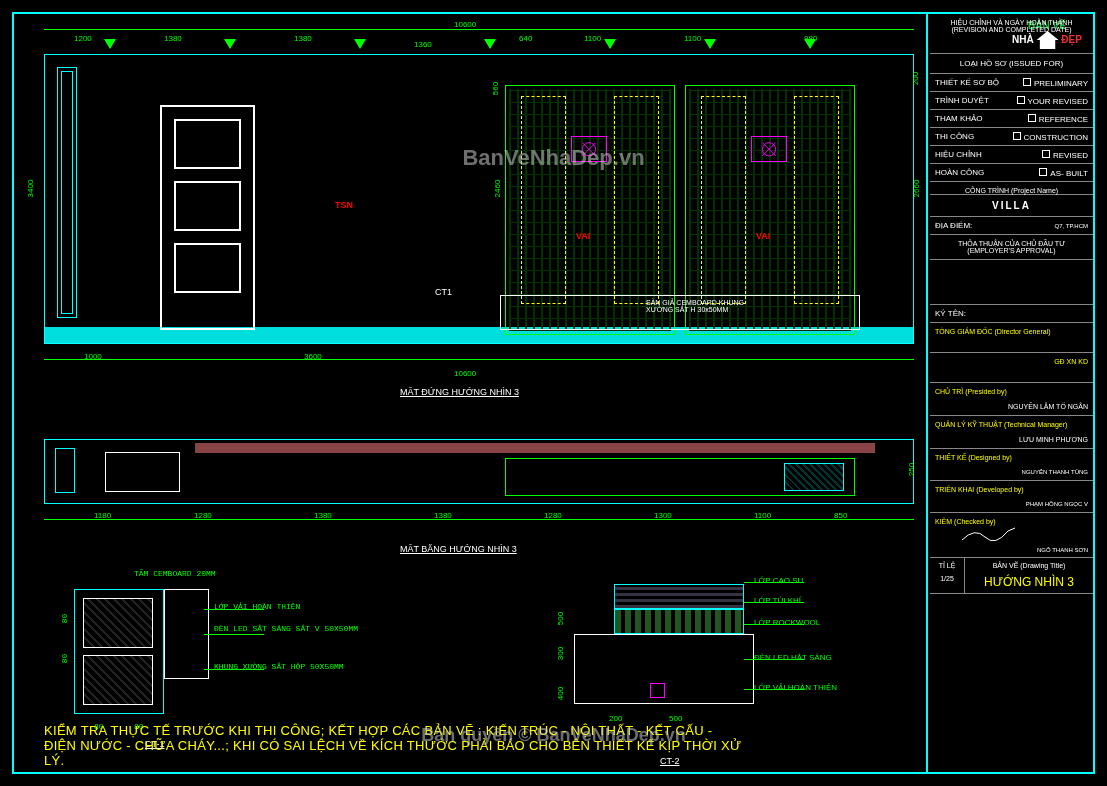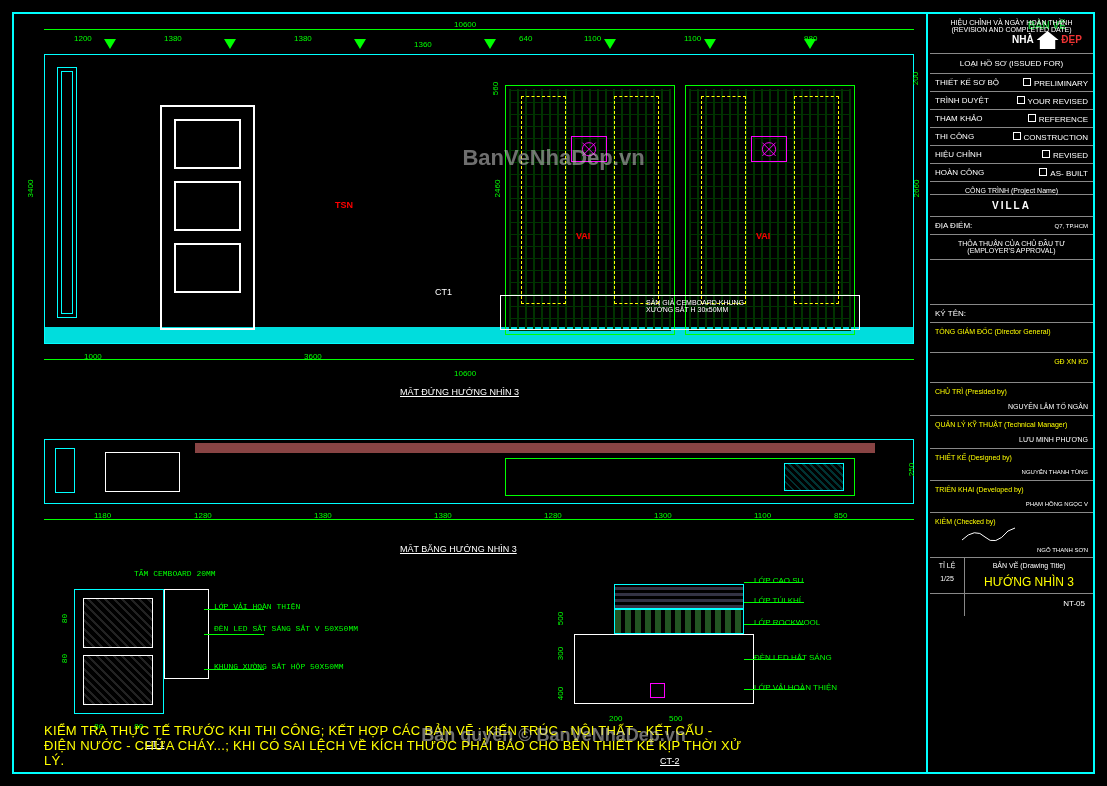--- a/index.html
+++ b/index.html
@@ -479,20 +479,16 @@
   <div style="display:flex;border-bottom:1px solid #888">
     <div style="width:35px;border-right:1px solid #888;padding:4px;text-align:center">
       <div style="font-size:7px">TỈ LỆ</div>
       <div style="font-size:7px;margin-top:6px">1/25</div>
     </div>
     <div style="flex:1;padding:4px;text-align:center">
       <div style="font-size:7px">BẢN VẼ (Drawing Title)</div>
       <div style="color:#ff0;font-size:12px;margin-top:6px">HƯỚNG NHÌN 3</div>
     </div>
   </div>
-  <div style="display:flex">
-    <div style="width:35px;border-right:1px solid #888;height:22px"></div>
-    <div style="flex:1;text-align:right;padding:5px 8px;font-size:8px">NT-05</div>
-  </div>
 </div>
 
 <div class="watermark-center">BanVeNhaDep.vn</div>
 <div class="watermark-bottom">Bản quyền © BanVeNhaDep.vn</div>
 
 </body></html>

